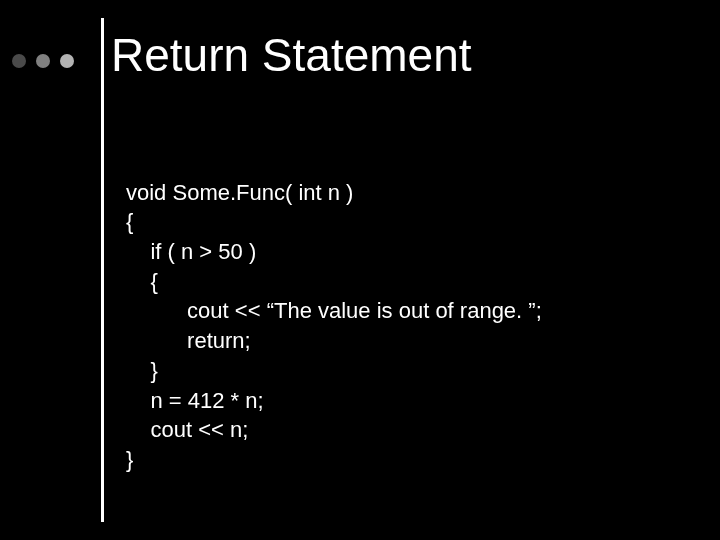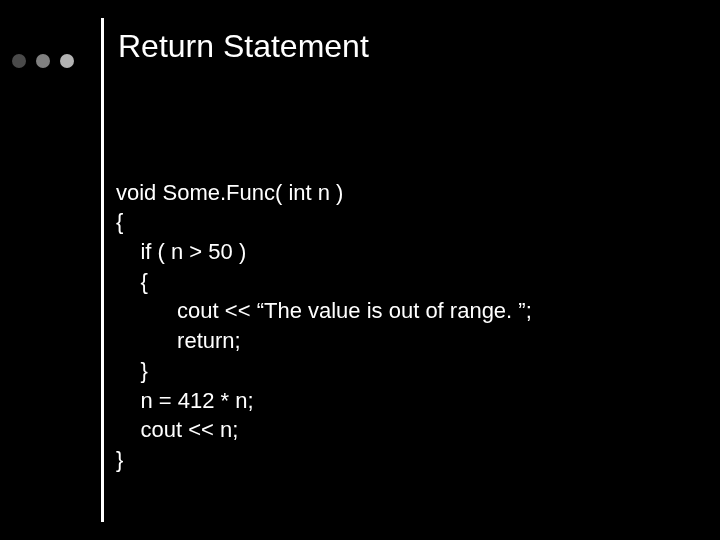--- a/index.html
+++ b/index.html
@@ -36,29 +36,29 @@
   .vline {
     position: absolute;
     left: 101px;
     top: 18px;
     width: 3px;
     height: 504px;
     background: #ffffff;
   }
   .title {
     position: absolute;
-    left: 118px;
+    left: 111px;
     top: 28px;
-    font-size: 32px;
+    font-size: 46px;
     font-weight: 400;
     letter-spacing: 0px;
   }
   .code {
     position: absolute;
-    left: 116px;
+    left: 126px;
     top: 148px;
     font-size: 22px;
     line-height: 1.35;
     white-space: pre;
     font-family: Arial, Helvetica, sans-serif;
   }
 </style>
 </head>
 <body>
 

